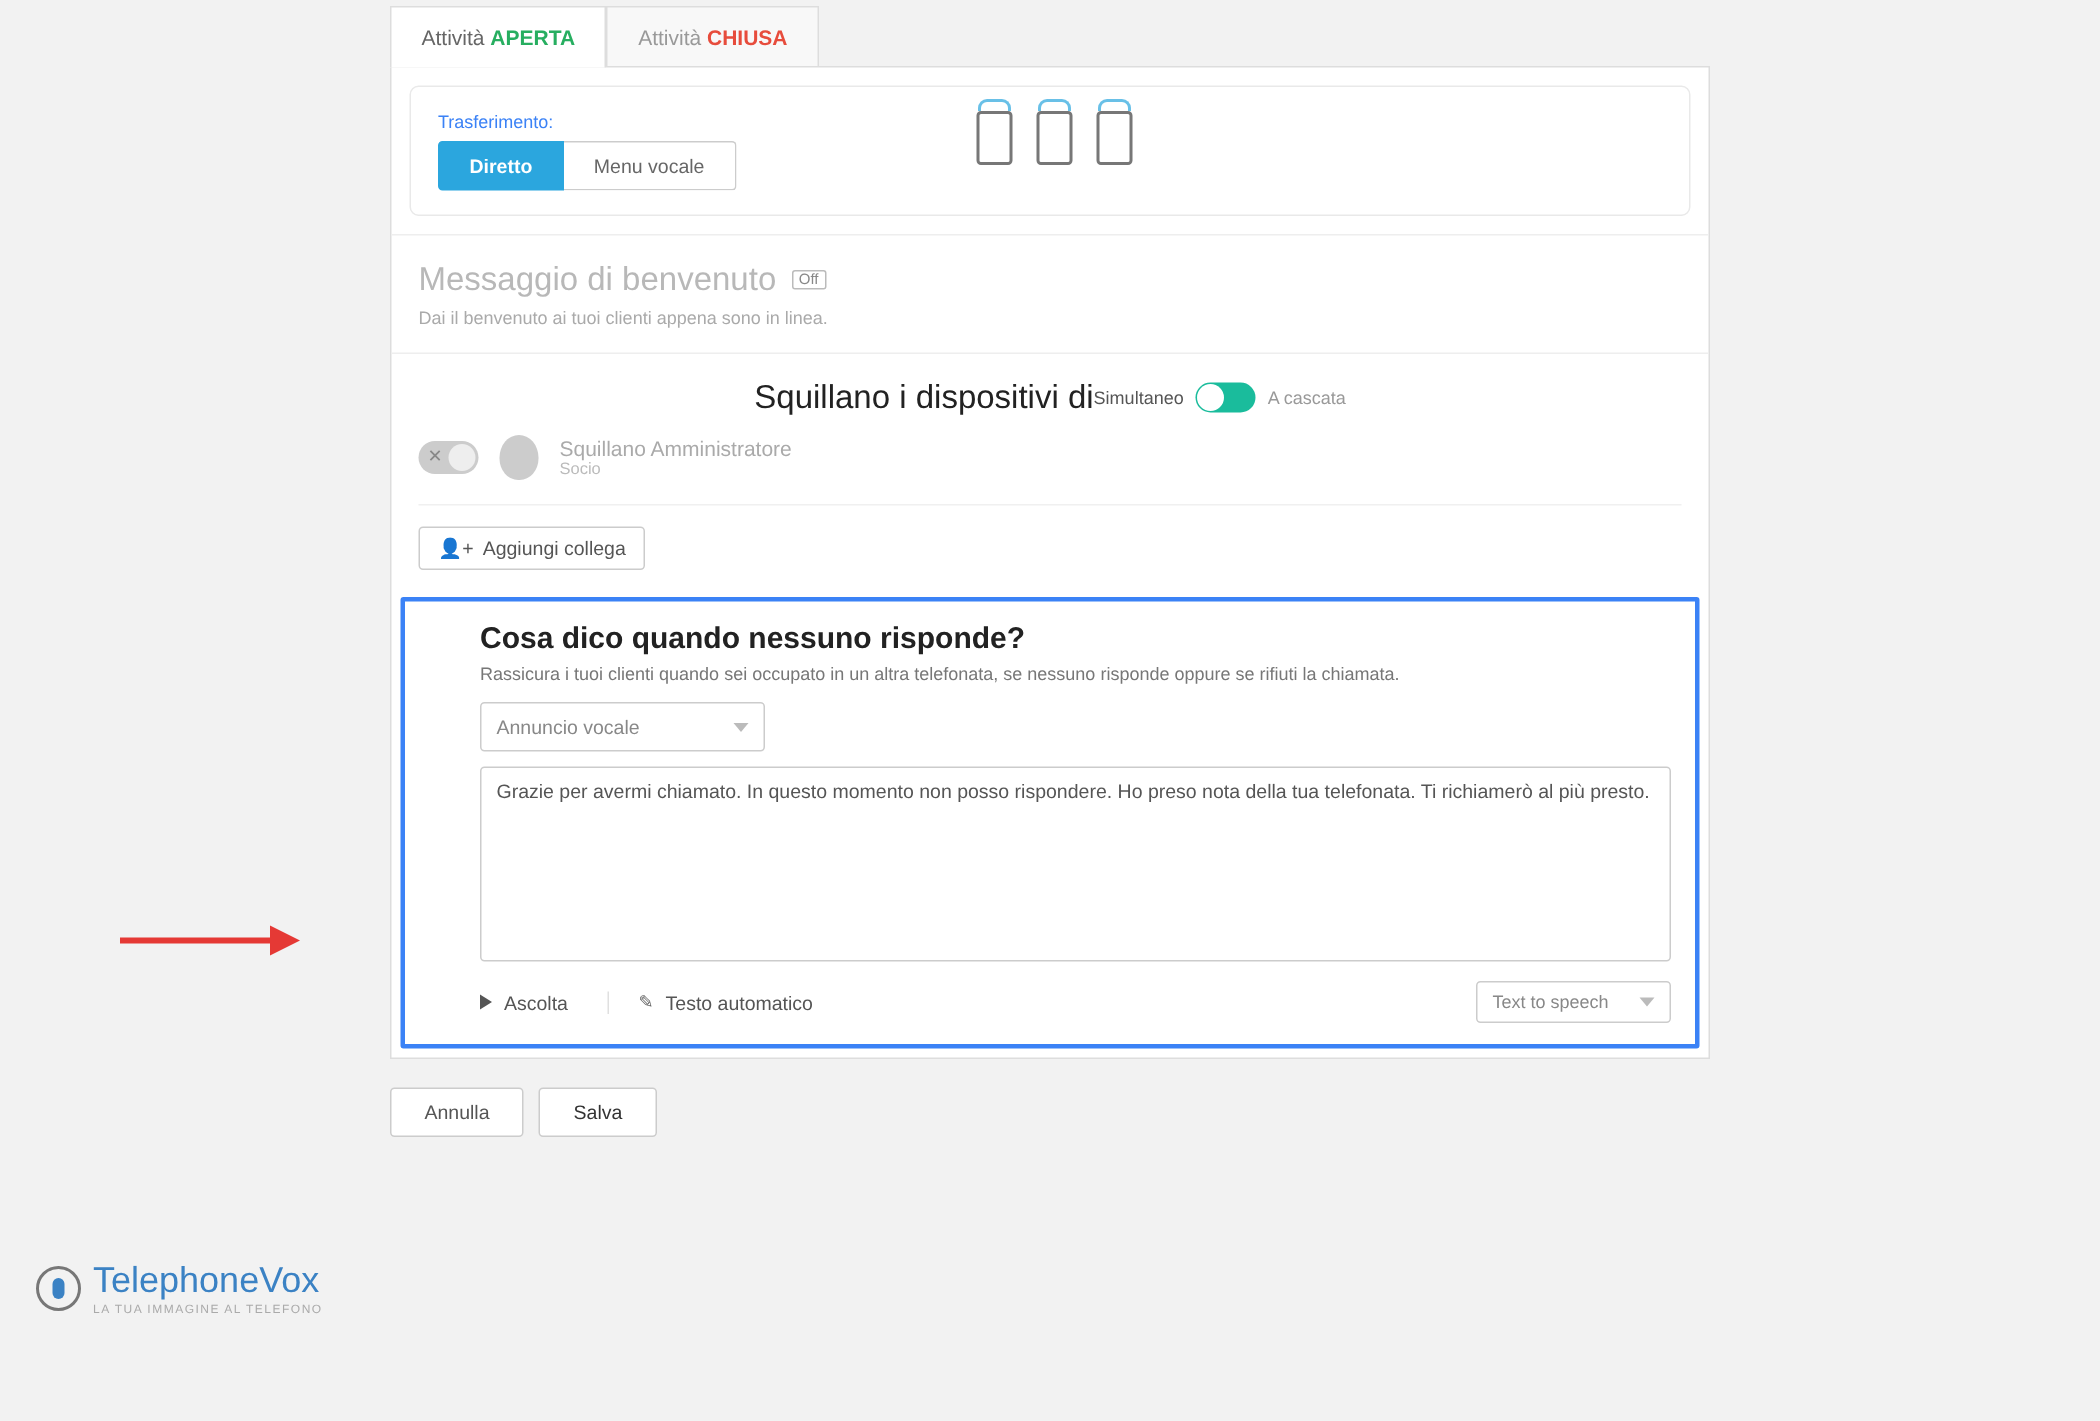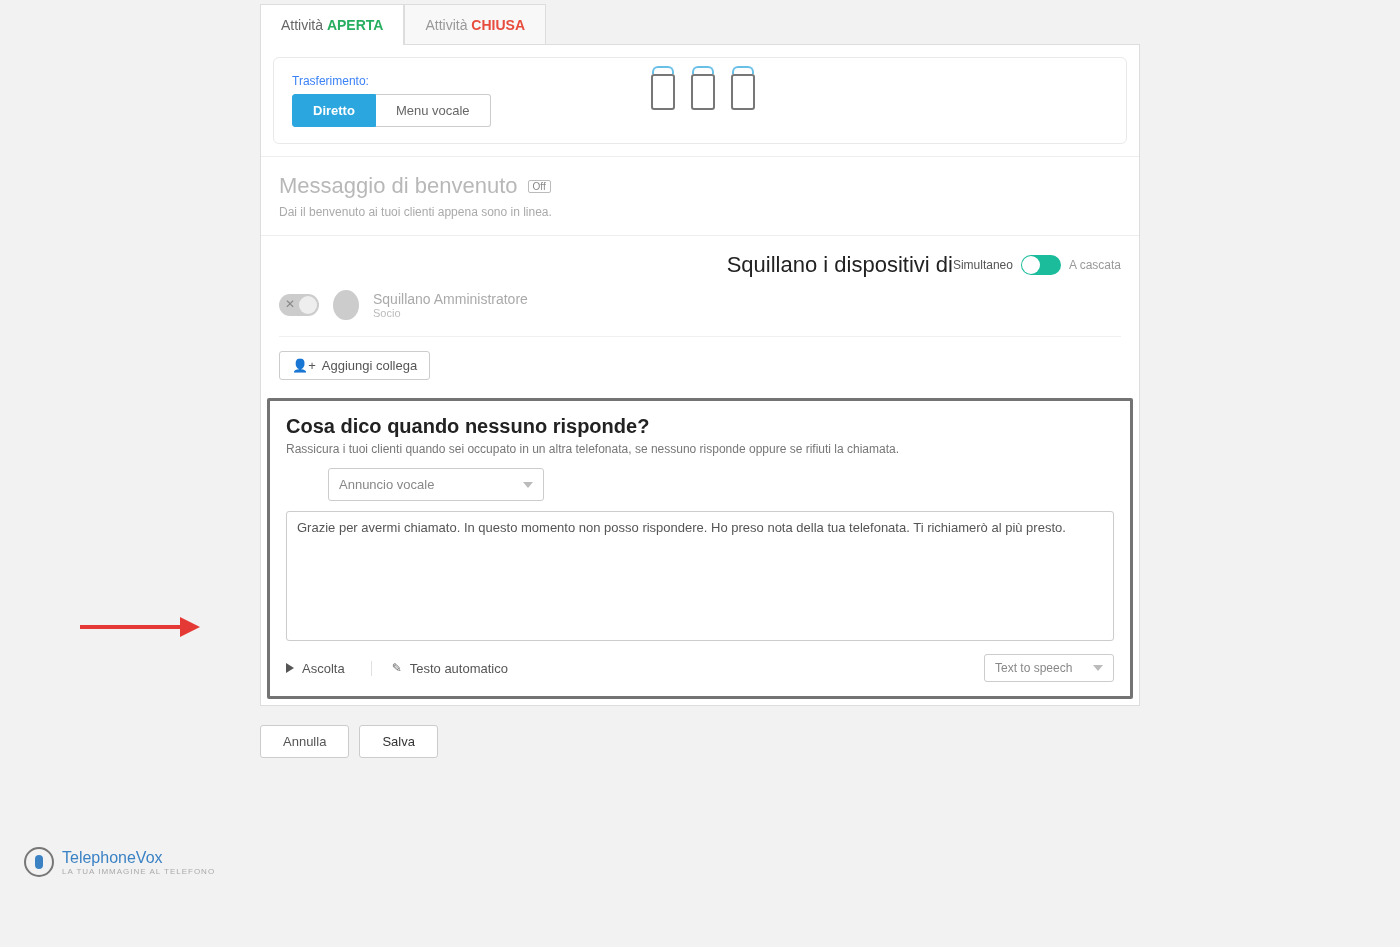--- a/index.html
+++ b/index.html
@@ -28,60 +28,60 @@
   .phone::before { content: ""; position: absolute; top: -10px; left: 50%; transform: translateX(-50%); width: 18px; height: 6px; border: 2px solid #2ba6de; border-bottom: none; border-radius: 6px 6px 0 0; opacity: 0.7; }
   .transfer-desc { max-width: 250px; color: #666; font-size: 12px; line-height: 1.35; }
   .transfer-desc b { color: #333; }
   
   .section { padding: 16px 18px; border-top: 1px solid #eee; }
   .welcome-title { display: flex; align-items: center; gap: 10px; }
   .welcome-title h2 { font-size: 22px; font-weight: 500; color: #b8b8b8; }
   .off-badge { font-size: 10px; border: 1px solid #bbb; border-radius: 2px; padding: 0 4px; color: #888; }
   .welcome-sub { color: #aaa; font-size: 12px; margin-top: 6px; }
   
-  .ring-header { display: flex; align-items: center; justify-content: flex-end; }
+  .ring-header { display: flex; align-items: center; justify-content: center; }
   .ring-header h2 { font-size: 22px; font-weight: 500; color: #222; }
   .mode-toggle { display: flex; align-items: center; gap: 8px; color: #999; font-size: 12px; }
   .mode-toggle .sel { color: #555; }
   .switch { width: 40px; height: 20px; border-radius: 20px; background: #1abc9c; position: relative; }
   .switch::after { content: ""; position: absolute; width: 18px; height: 18px; top: 1px; left: 1px; background: #fff; border-radius: 50%; }
   .contact-row { display: flex; align-items: center; gap: 14px; padding: 12px 0 16px; border-bottom: 1px solid #f0f0f0; }
   .toggle-off { width: 40px; height: 22px; border-radius: 20px; background: #ccc; position: relative; }
   .toggle-off::after { content: ""; position: absolute; width: 18px; height: 18px; top: 2px; right: 2px; background: #eee; border-radius: 50%; }
   .toggle-off::before { content: "✕"; position: absolute; left: 6px; top: 3px; font-size: 12px; color: #888; }
   .avatar { width: 26px; height: 30px; background: #ccc; border-radius: 50% 50% 48% 48%; position: relative; }
   .contact-text .nm { color: #aaa; font-size: 14px; }
   .contact-text .rl { color: #bbb; font-size: 11px; }
   .add-btn { margin-top: 14px; border: 1px solid #ccc; background: #fff; border-radius: 3px; padding: 6px 12px; font-size: 13px; color: #555; display: inline-flex; gap: 6px; align-items: center; cursor: pointer; }
   
-  .noanswer-wrap { border: 3px solid #737373; margin: 2px 6px 6px; border-radius: 2px; }
+  .noanswer-wrap { border: 3px solid #3b82f6; margin: 2px 6px 6px; border-radius: 2px; padding-left: 34px; }
   .na-section { padding: 14px 16px; }
   .na-section h2 { font-size: 20px; font-weight: 600; color: #222; margin-bottom: 4px; }
   .na-sub { color: #777; font-size: 12px; margin-bottom: 12px; }
-  .select { border: 1px solid #ccc; border-radius: 3px; padding: 8px 10px; width: 216px; color: #888; font-size: 13px; display: flex; justify-content: space-between; align-items: center; cursor: pointer; background: #fff; margin-left: 42px; }
+  .select { border: 1px solid #ccc; border-radius: 3px; padding: 8px 10px; width: 190px; color: #888; font-size: 13px; display: flex; justify-content: space-between; align-items: center; cursor: pointer; background: #fff; }
   .chev { width: 0; height: 0; border-left: 5px solid transparent; border-right: 5px solid transparent; border-top: 6px solid #bbb; }
   .textarea { margin-top: 10px; border: 1px solid #ccc; border-radius: 3px; width: 100%; height: 130px; padding: 8px 10px; font-size: 13px; color: #555; resize: none; font-family: inherit; }
   .na-tools { display: flex; align-items: center; justify-content: space-between; margin-top: 10px; }
   .na-tools-left { display: flex; gap: 26px; }
   .na-tool { background: none; border: none; font-size: 13px; color: #555; display: flex; gap: 8px; align-items: center; cursor: pointer; }
   .na-tool.sec { border-left: 1px solid #e0e0e0; padding-left: 20px; }
   .tts-select { border: 1px solid #ccc; border-radius: 3px; padding: 6px 10px; width: 130px; color: #888; font-size: 12px; display: flex; justify-content: space-between; align-items: center; cursor: pointer; background: #fff; }
   
   .footer { display: flex; gap: 10px; margin-top: 18px; }
   .footer .btn { border: 1px solid #ccc; border-radius: 3px; padding: 8px 22px; font-size: 13px; cursor: pointer; background: #fff; color: #555; }
   .footer .btn.primary { font-weight: normal; color: #333; }
   
   .arrow { position: absolute; top: 620px; left: 80px; width: 120px; height: 14px; }
   .arrow-line { position: absolute; left: 0; top: 5px; width: 100px; height: 4px; background: #e53935; }
   .arrow-head { position: absolute; right: 0; top: -3px; width: 0; height: 0; border-top: 10px solid transparent; border-bottom: 10px solid transparent; border-left: 20px solid #e53935; }
   
   .brand { position: absolute; bottom: 70px; left: 24px; display: flex; align-items: center; gap: 8px; }
   .brand-ic { width: 30px; height: 30px; border: 2px solid #777; border-radius: 50%; display: flex; align-items: center; justify-content: center; }
   .mic { width: 8px; height: 14px; border-radius: 4px; background: #3b82c4; position: relative; }
-  .brand-txt .b1 { font-size: 16px; color: #555; }
+  .brand-txt .b1 { font-size: 24px; color: #555; }
   .brand-txt .b1 span { color: #3b82c4; }
   .brand-txt .b2 { font-size: 8px; letter-spacing: 1px; color: #aaa; }
   .play-tri { width: 0; height: 0; border-top: 5px solid transparent; border-bottom: 5px solid transparent; border-left: 8px solid #555; }
   .pencil { font-size: 12px; color: #666; }
 </style>
 </head>
 <body>
 
 <div class="container">
 

